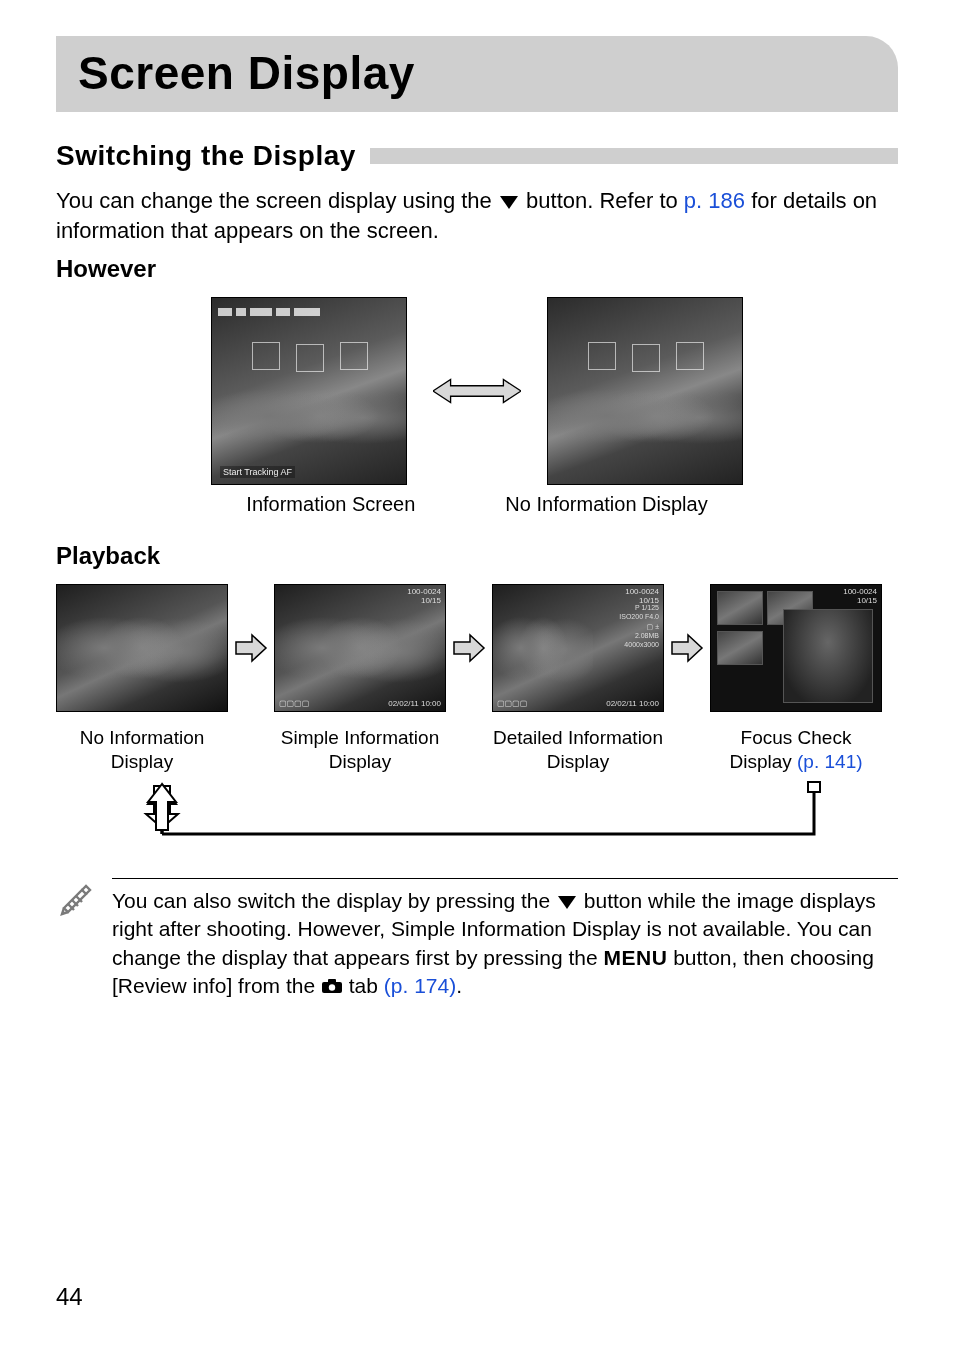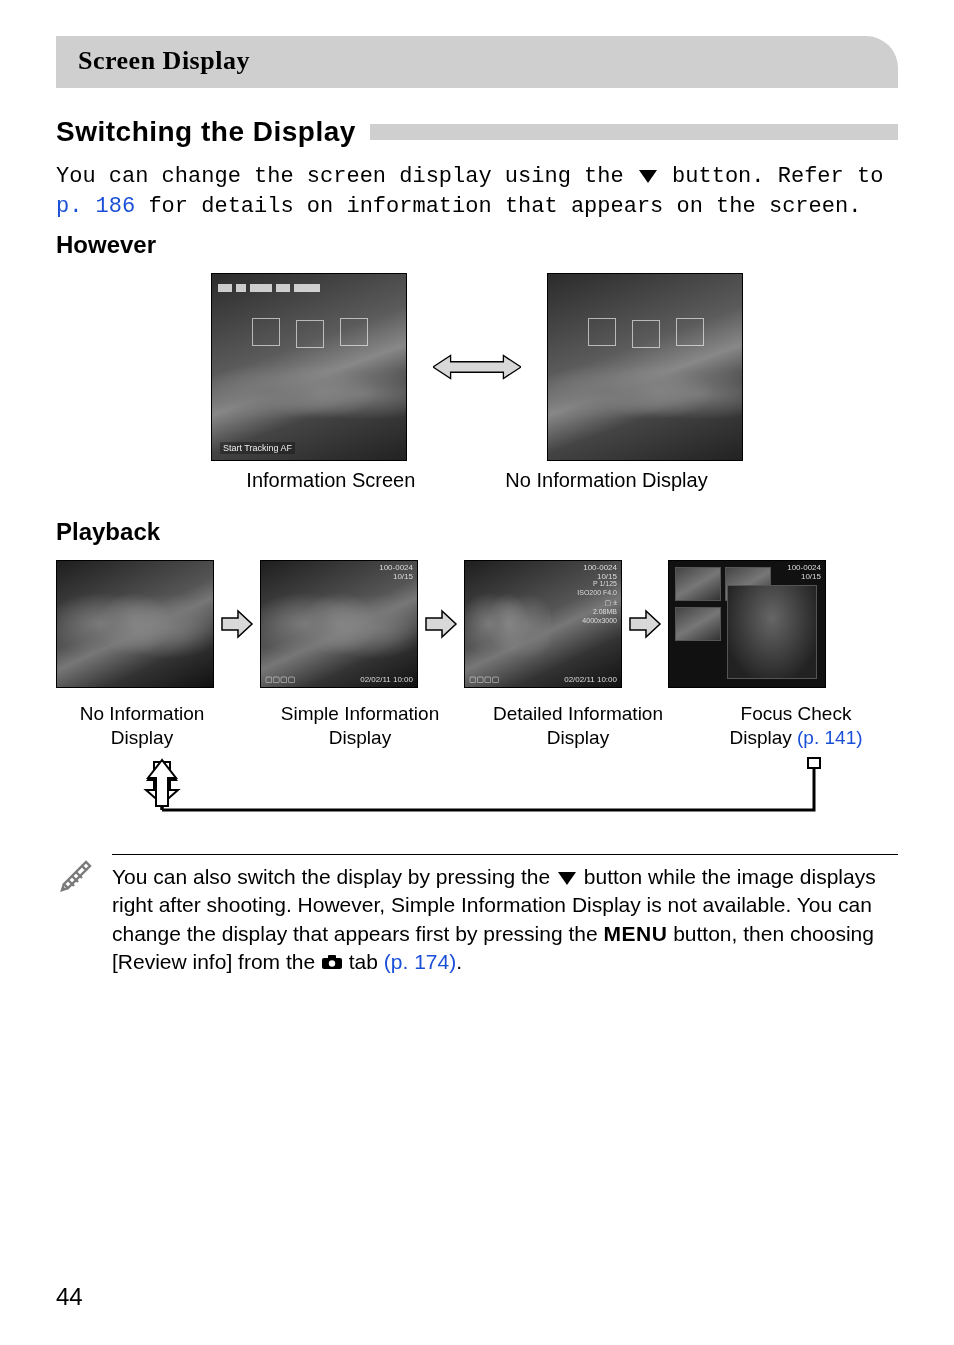--- a/index.html
+++ b/index.html
@@ -12,23 +12,23 @@
       position: relative;
       padding: 36px 56px 40px 56px;
     }
     .h1-band {
       background: #cfcfcf;
       border-top-right-radius: 32px;
       padding: 10px 22px 12px 22px;
       margin-bottom: 28px;
     }
     .h1-band h1 {
-      font-family: Liberation Serif, serif;
+      font-family: Liberation Sans, sans-serif;
       font-weight: 900;
-      font-size: 26px;
+      font-size: 46px;
       letter-spacing: 0.5px;
     }
     .h2-row {
       display: flex;
       align-items: center;
       gap: 14px;
       margin-bottom: 14px;
     }
     .h2-row h2 {
       font-family: Arial, "Arial Black", sans-serif;
@@ -39,21 +39,20 @@
     }
     .h2-rule {
       flex: 1;
       height: 16px;
       background: #cfcfcf;
     }
     .body-text {
       font-size: 22px;
       line-height: 1.35;
       margin-bottom: 8px;
-      font-family: Liberation Mono, monospace;
     }
     .link { color: #1a4fd8; }
     .h3 {
       font-weight: 700;
       font-size: 24px;
       margin: 10px 0 14px 0;
     }
     
     .shoot-row {
       display: flex;
@@ -93,21 +92,21 @@
     }
     .dbl-arrow svg { width:100%; height:100%; }
     
     .pb-row {
       display: flex;
       align-items: center;
       gap: 6px;
       margin-bottom: 8px;
     }
     .thumb-pb {
-      width: 158px; height: 128px;
+      width: 172px; height: 128px;
       background: linear-gradient(155deg, #1e1e1e 0%, #555 45%, #777 55%, #333 75%, #111 100%);
       border: 1px solid #000; position: relative; display:inline-block;
     }
     .thumb-pb .corner { position:absolute; top:3px; right:4px; font-size:8px; color:#ddd; text-align:right; line-height:1.1;}
     .thumb-pb .bot { position:absolute; bottom:3px; left:4px; right:4px; font-size:8px; color:#ddd; display:flex; justify-content:space-between;}
     .thumb-pb .side { position:absolute; top:18px; right:4px; font-size:7px; color:#ddd; text-align:right; line-height:1.3;}
     .thumb-focus { background:#111; }
     .thumb-focus .mini { position:absolute; width:46px; height:34px; background: linear-gradient(150deg,#444,#777,#333); border:1px solid #555;}
     .pb-arrow { width: 34px; height: 30px; }
     .pb-arrow svg { width:100%; height:100%; }

